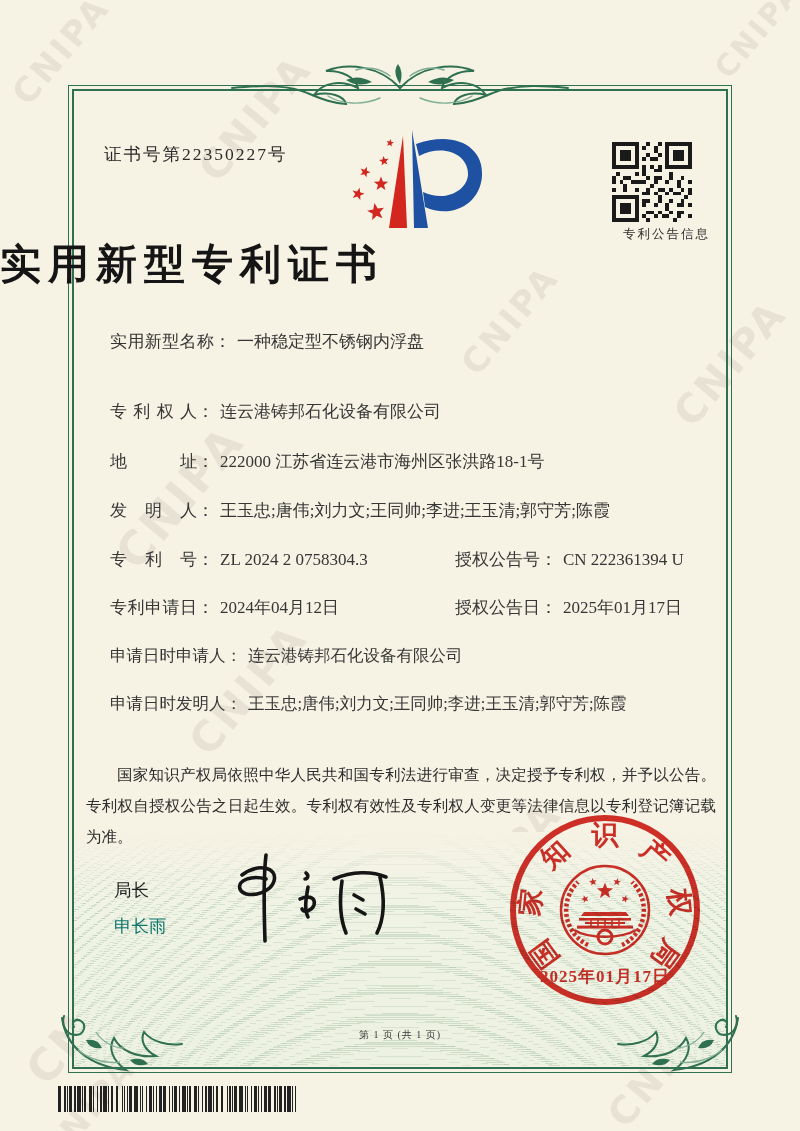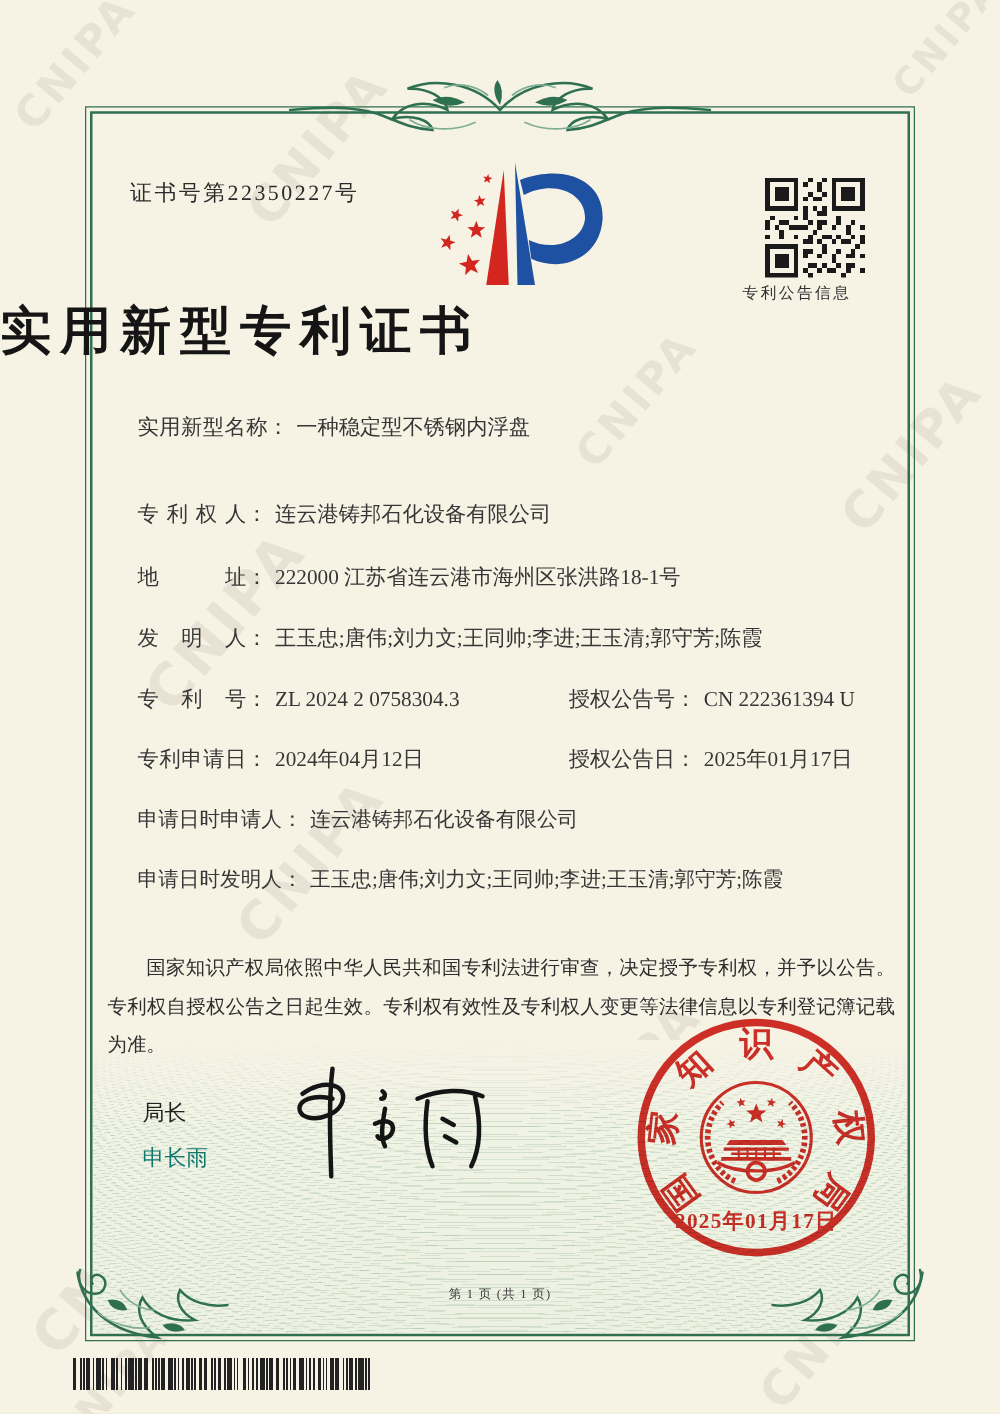--- a/index.html
+++ b/index.html
@@ -17,21 +17,21 @@
        repeating-radial-gradient(140% 90% at 50% -45%,rgba(98,148,110,.22) 0 1.2px,rgba(0,0,0,0) 1.2px 9px),
        repeating-radial-gradient(150% 100% at 50% 150%,rgba(98,148,110,.16) 0 1.2px,rgba(0,0,0,0) 1.2px 11px),
        linear-gradient(#f1f4e6,#edf1e1);}
   .ornament-top{position:absolute;left:50%;top:58px;transform:translateX(-50%);}
   .corner{position:absolute;}
   .corner.br{transform:scaleX(-1);}
   
   .certno{position:absolute;left:104px;top:142px;font-size:17.5px;letter-spacing:2px;color:#2b2b2b;text-align:center;}
   .logo{position:absolute;left:332px;top:128px;}
   .qr{position:absolute;left:612px;top:142px;}
-  .qrcap{position:absolute;left:594px;top:226px;width:116px;text-align:left;font-size:12.5px;
+  .qrcap{position:absolute;left:594px;top:226px;width:116px;text-align:right;font-size:12.5px;
          letter-spacing:2px;color:#2f2f2f;}
   .title{position:absolute;left:0;top:237px;width:100%;font-size:41px;
          font-weight:700;letter-spacing:7px;color:#151515;}
   
   .row{position:absolute;left:110px;width:612px;font-size:17px;color:#363636;white-space:nowrap;}
   .row.sm{font-size:16.5px;}
   .lbl{display:inline-block;text-align:justify;text-align-last:justify;vertical-align:top;}
   .w6{width:104px}.w5{width:87px}
   .colon{margin-right:6px;}
   .rpair{position:absolute;left:345px;top:0;}

